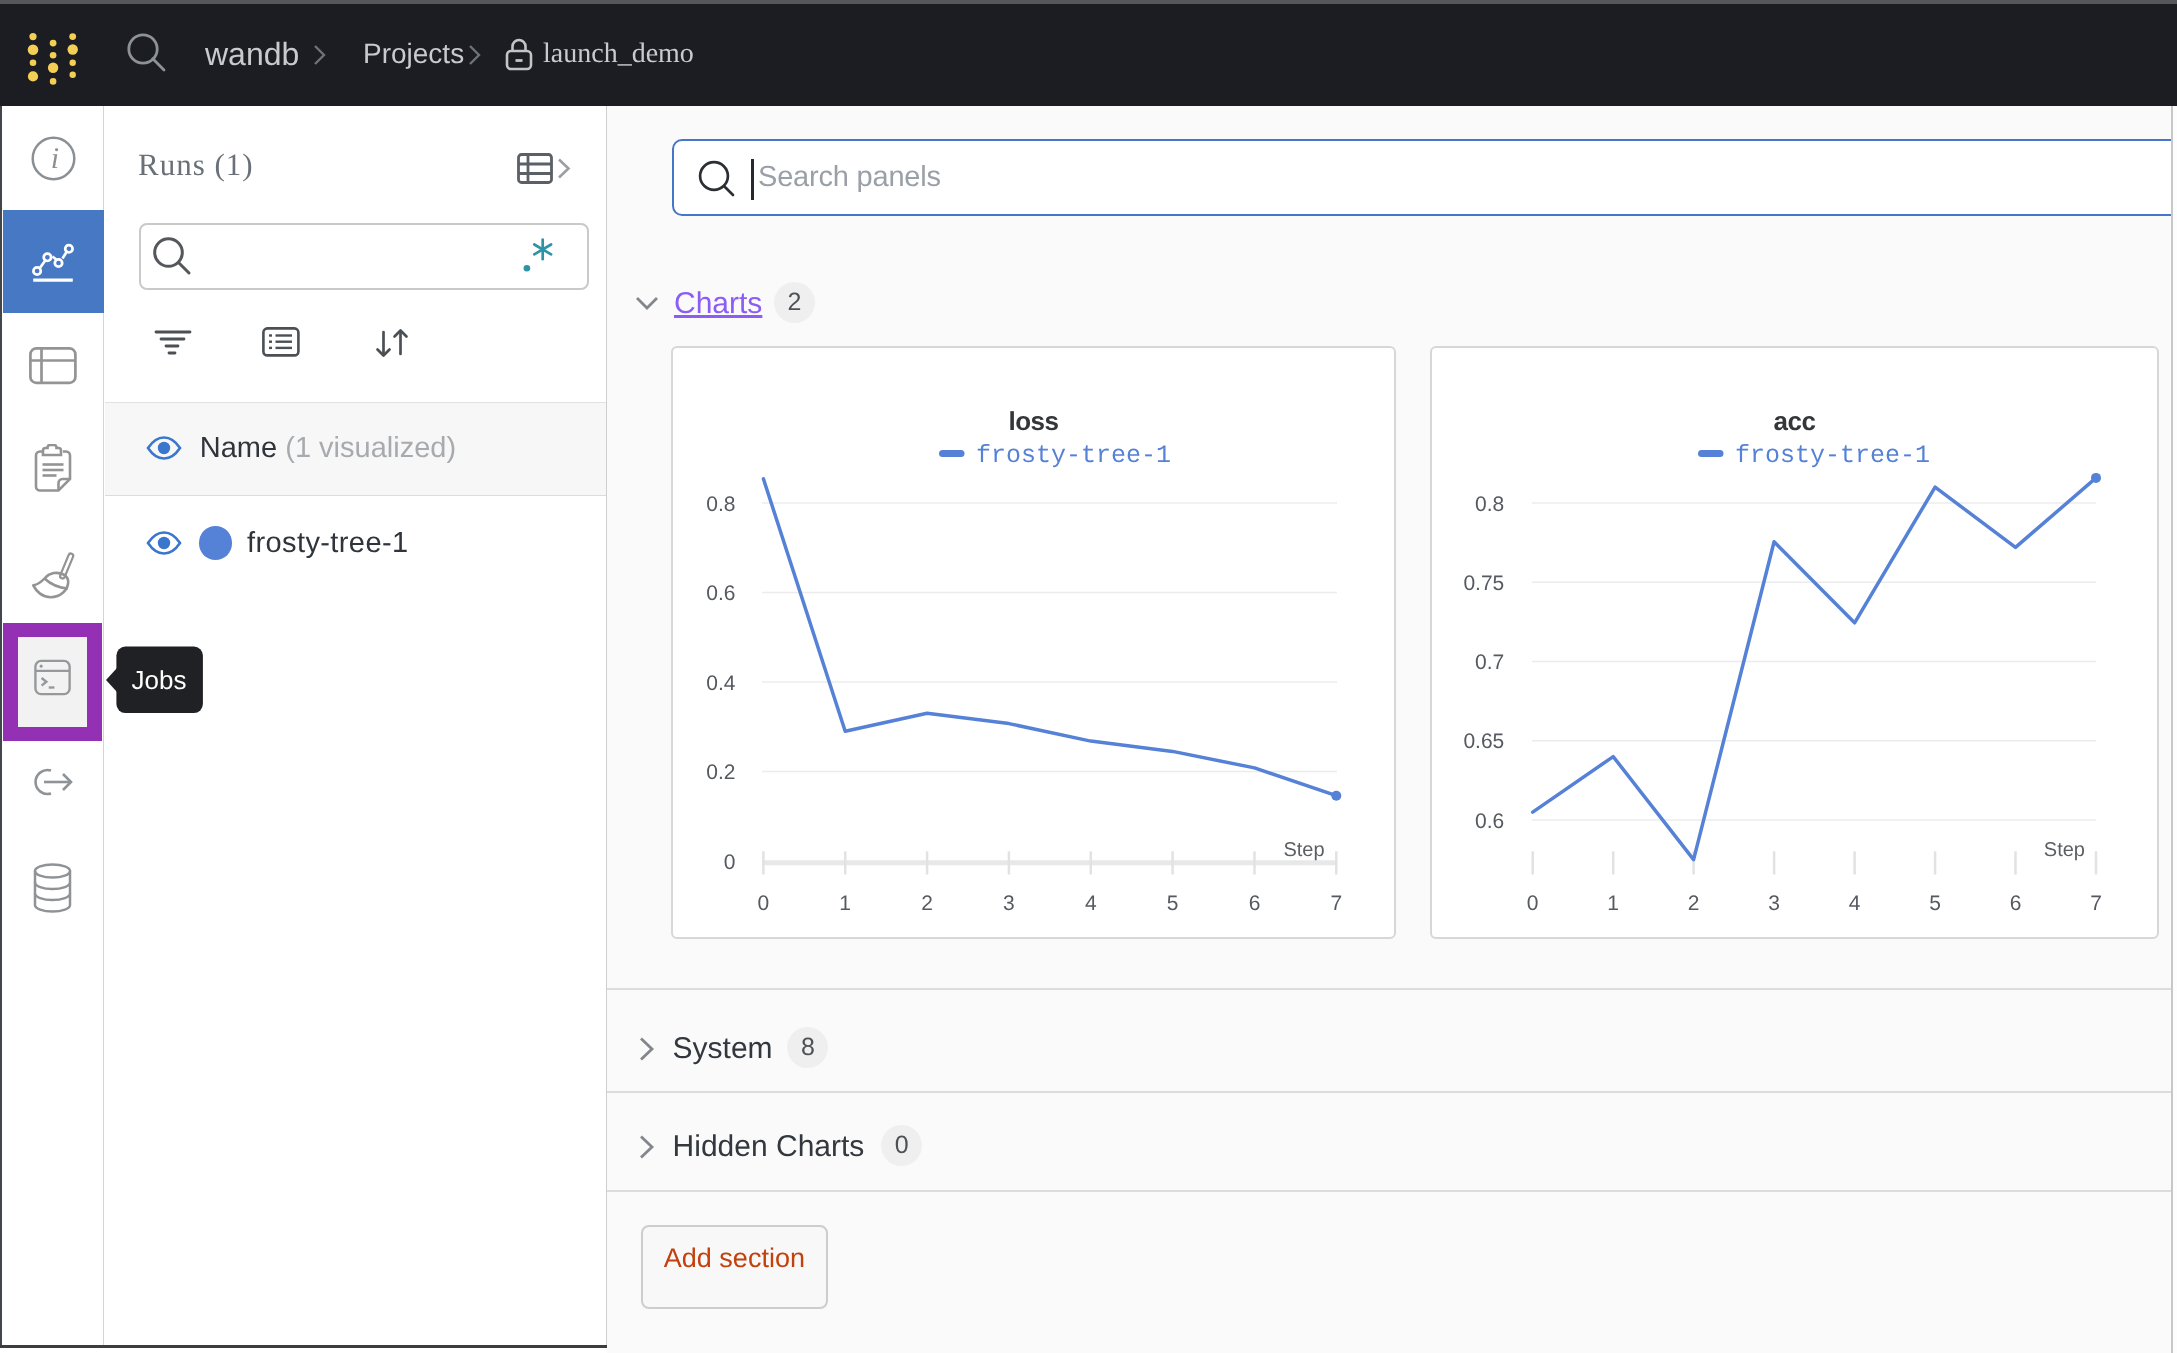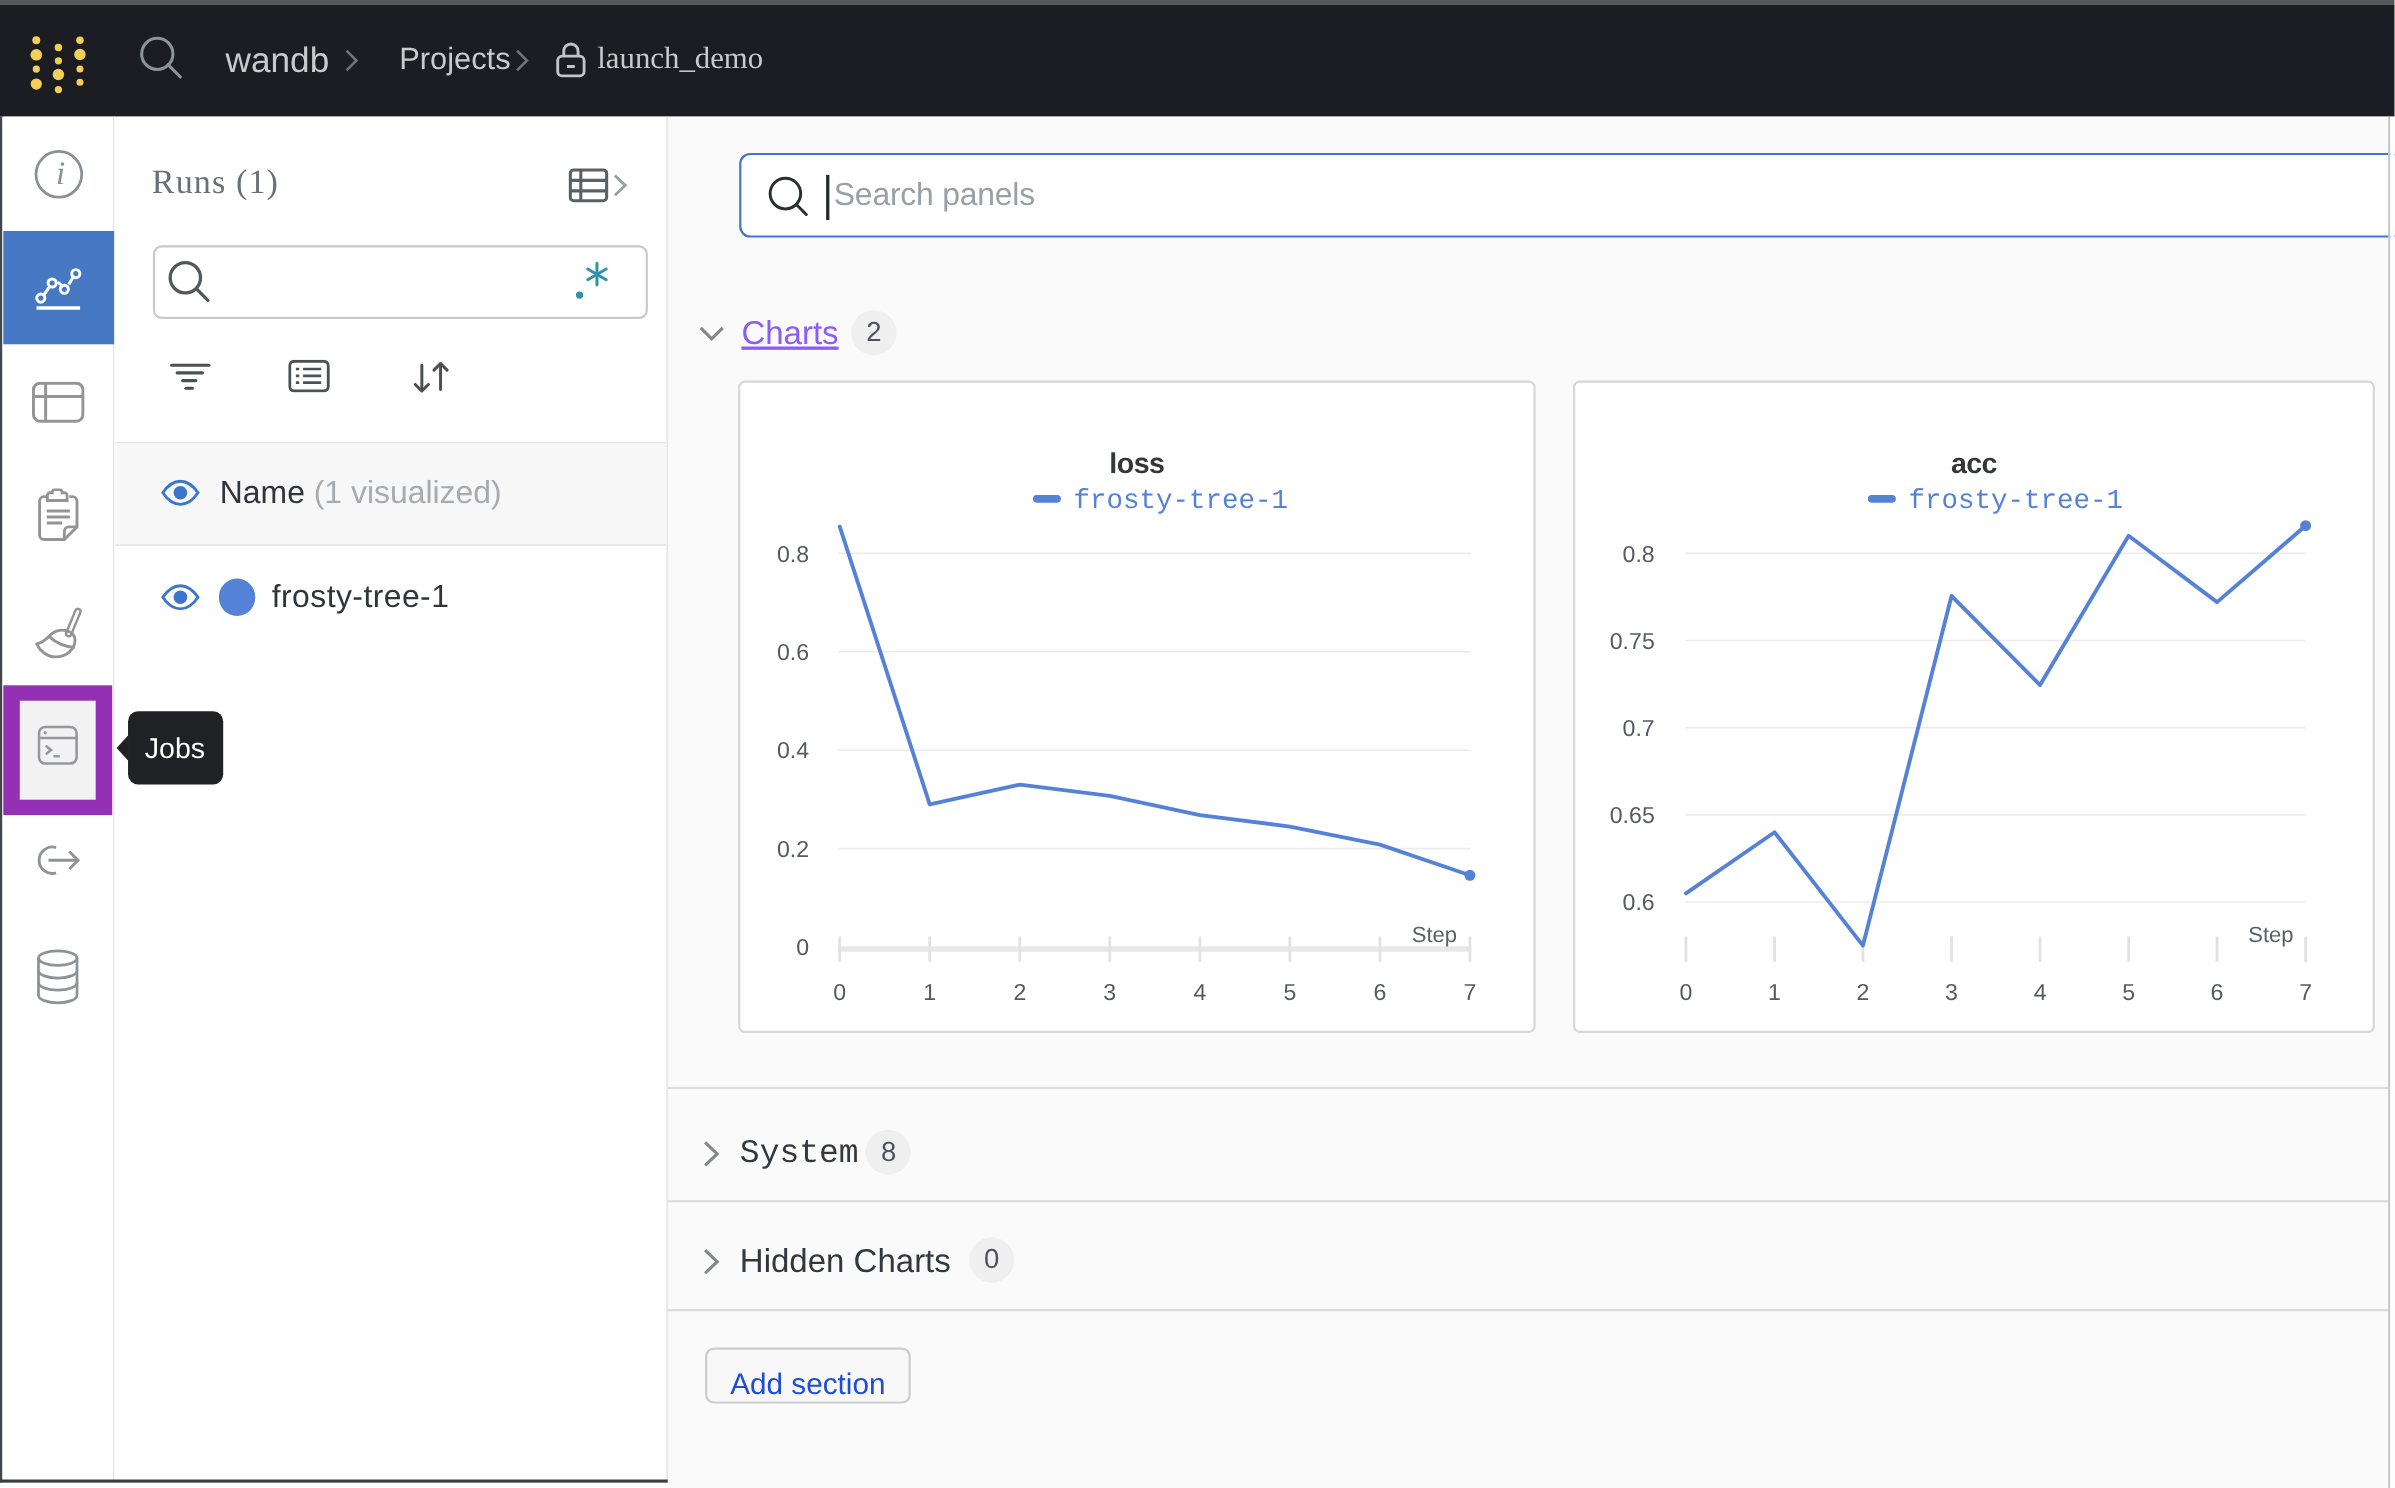--- a/index.html
+++ b/index.html
@@ -292,34 +292,34 @@
     <text x="655" y="510" text-anchor="end" font-size="20" fill="#5b5f63">Step</text>
     <polyline points="102.7,466.1 183.2,410.6 263.6,513.6 344.1,195.8 424.6,276.8 505.1,141.1 585.5,201.4 666.0,131.9" fill="none" stroke="#5581d6" stroke-width="3.5" stroke-linejoin="round" stroke-linecap="round"></polyline>
     <circle cx="666.0" cy="131.9" r="5" fill="#5581d6"></circle>
   </svg>
 
   <div class="abs" style="left:607px;top:988px;width:1565px;height:1.5px;background:#dcdcdc;"></div>
 
   <svg class="abs" style="left:635px;top:1035px;" width="22" height="28" viewBox="0 0 22 28">
     <path d="M 6 3.5 L 17 14 L 6 24.5" fill="none" stroke="#83878b" stroke-width="2.8"></path>
   </svg>
-  <div class="abs" style="left:672.6px;top:1032px;font-size:30px;color:#33383e;line-height:34px;font-family:Liberation Mono, monospace;">System</div>
+  <div class="abs" style="left:672.6px;top:1032px;font-size:30px;color:#33383e;line-height:34px;">System</div>
   <div class="abs" style="left:787.4px;top:1027px;width:41px;height:41px;border-radius:50%;background:#efefef;color:#4e5257;font-size:25px;line-height:41px;text-align:center;">8</div>
 
   <div class="abs" style="left:607px;top:1091px;width:1565px;height:1.5px;background:#dcdcdc;"></div>
 
   <svg class="abs" style="left:635px;top:1133px;" width="22" height="28" viewBox="0 0 22 28">
     <path d="M 6 3.5 L 17 14 L 6 24.5" fill="none" stroke="#83878b" stroke-width="2.8"></path>
   </svg>
   <div class="abs" style="left:672.6px;top:1130px;font-size:30px;color:#33383e;line-height:34px;">Hidden Charts</div>
   <div class="abs" style="left:881.1px;top:1125.3px;width:41px;height:41px;border-radius:50%;background:#efefef;color:#4e5257;font-size:25px;line-height:41px;text-align:center;">0</div>
 
   <div class="abs" style="left:607px;top:1190px;width:1565px;height:1.5px;background:#dcdcdc;"></div>
 
-  <div class="abs" style="left:640.7px;top:1224.8px;width:187.4px;height:51px;background:#f8f8f8;border:2px solid #cdcdcd;border-radius:8px;font-size:27px;color:#1d4ed8;text-align:center;line-height:62px;">Add section</div>
+  <div class="abs" style="left:640.7px;top:1224.8px;width:187.4px;height:84px;background:#f8f8f8;border:2px solid #cdcdcd;border-radius:8px;font-size:27px;color:#c2410c;text-align:center;line-height:62px;">Add section</div>
 
   <div class="abs" style="left:2171px;top:106px;width:2px;height:1247px;background:#c8c8c8;"></div>
   <div class="abs" style="left:2173px;top:106px;width:4px;height:1247px;background:#fdfdfd;"></div>
 
   <div class="abs" style="left:0;top:1345px;width:607px;height:3px;background:#3b3d41;"></div>
   <div class="abs" style="left:0;top:1348px;width:607px;height:5px;background:#fff;"></div>
 
 </div>
 
 </body></html>

